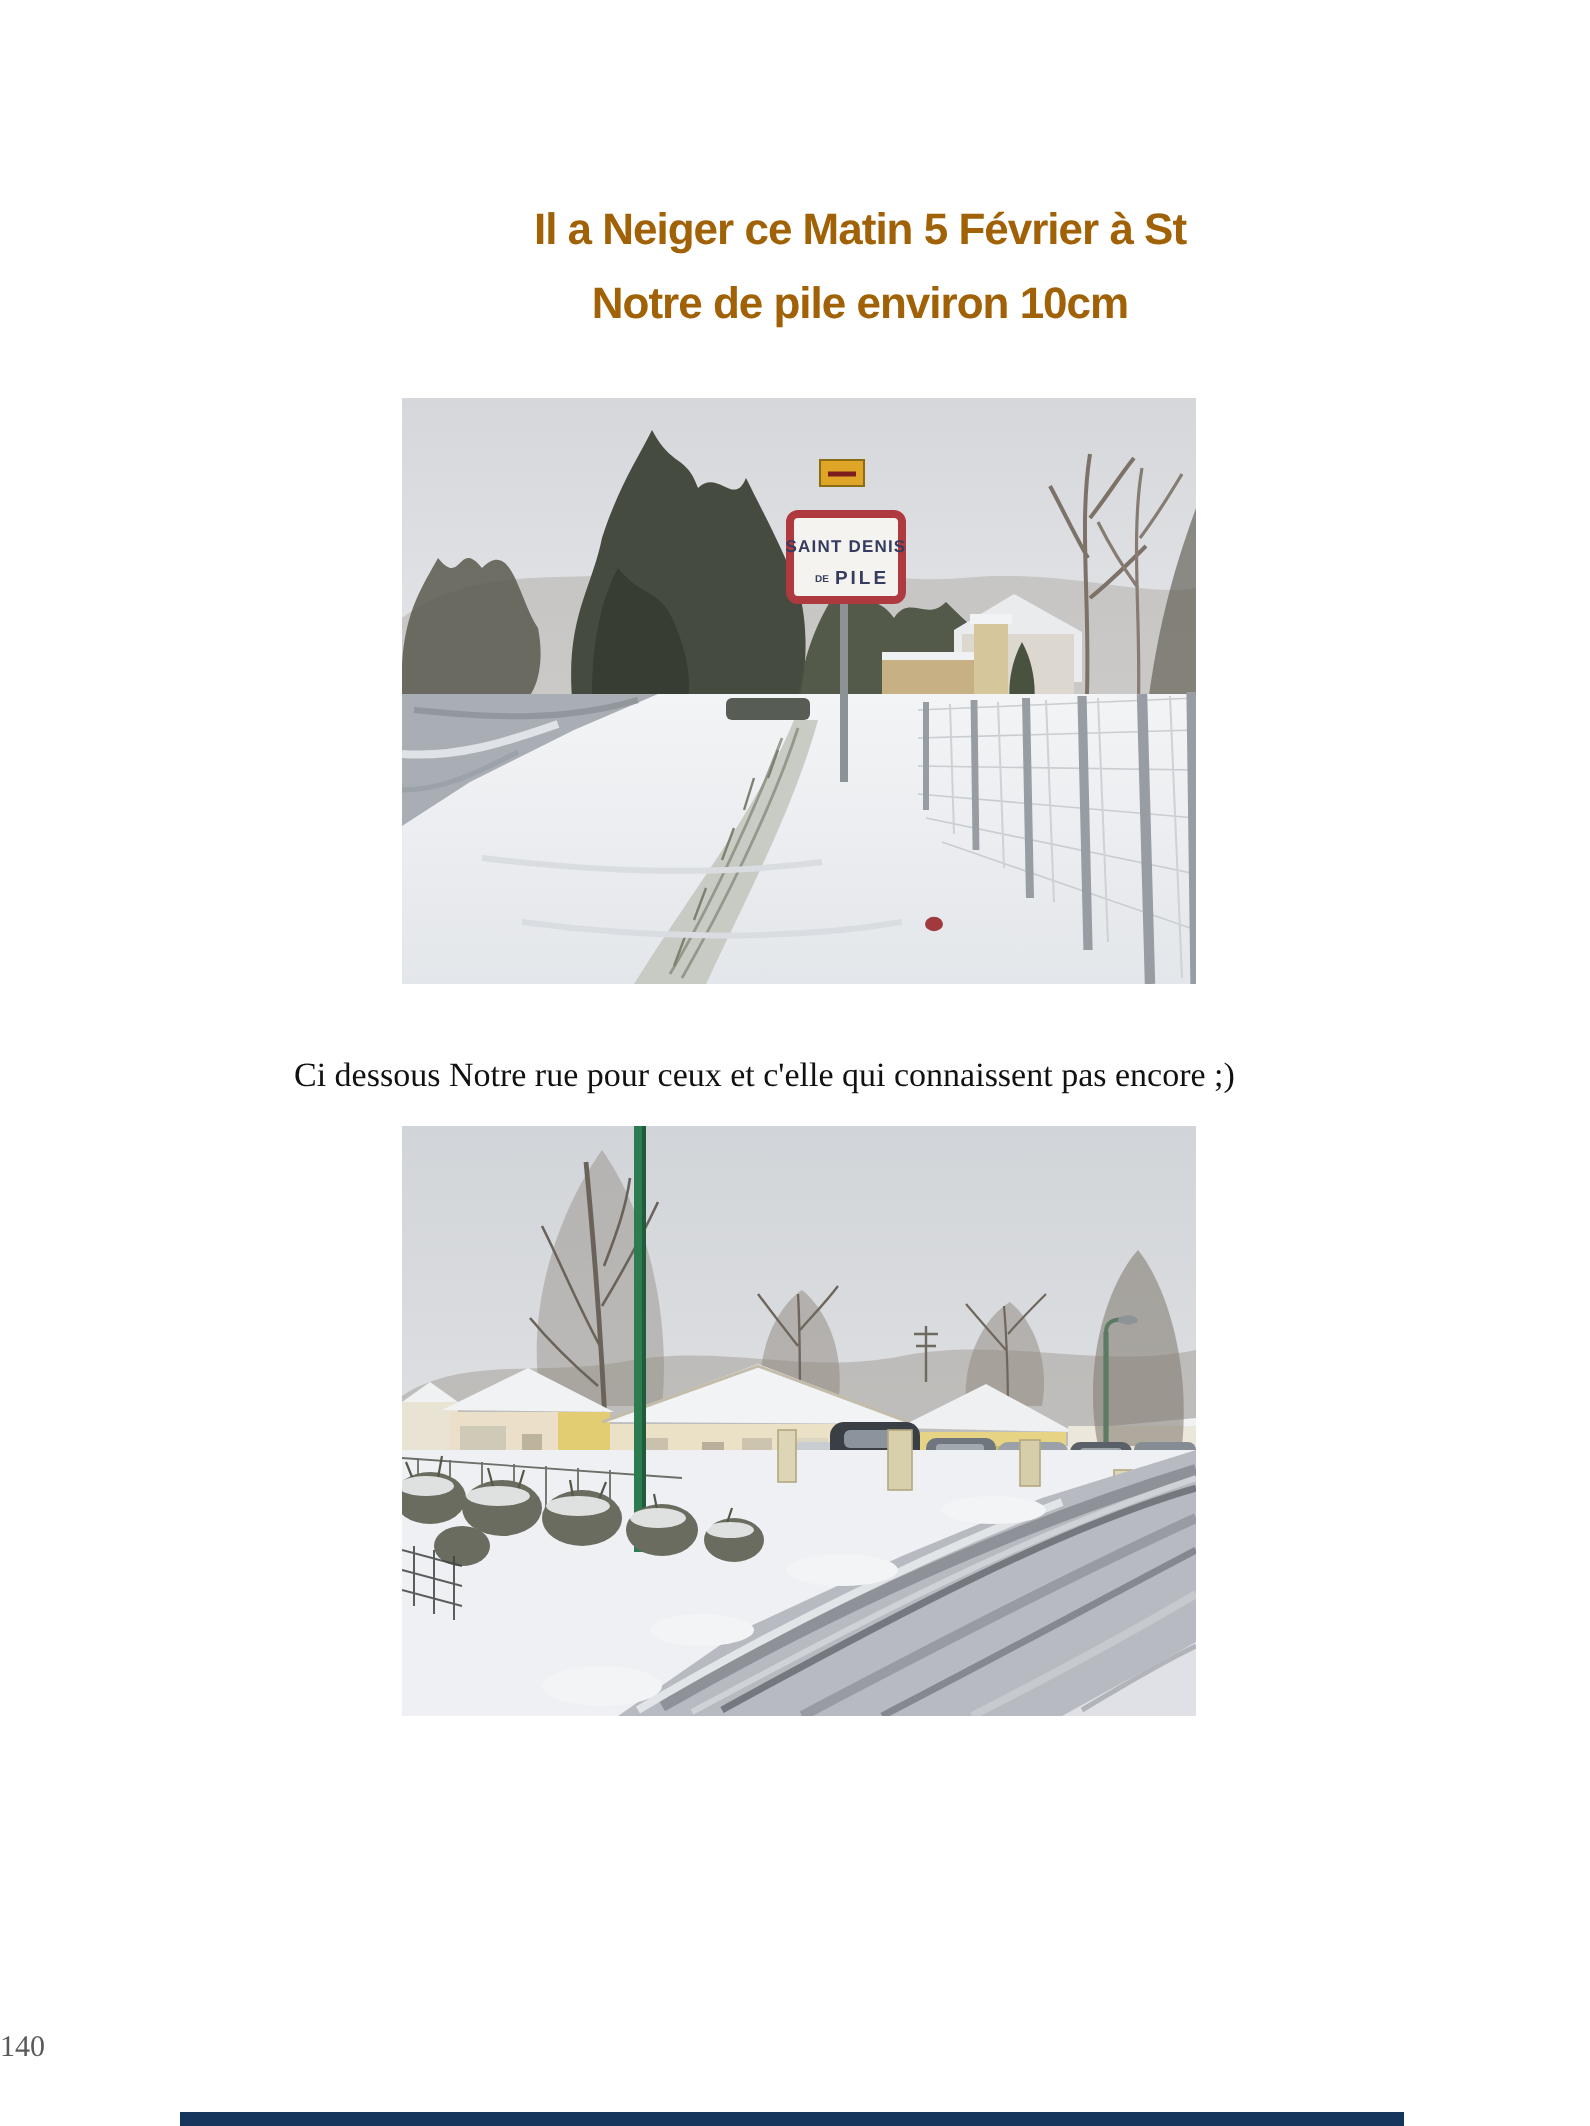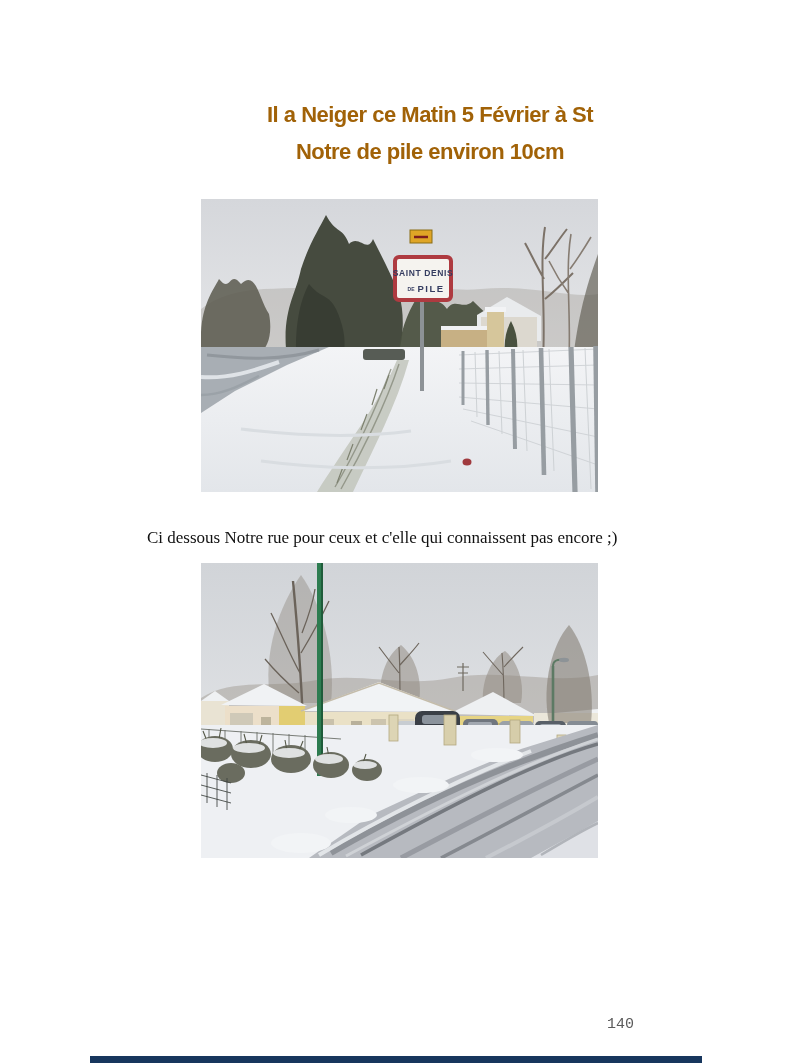--- a/index.html
+++ b/index.html
@@ -26,22 +26,22 @@
   .photo2{top:563px;height:295px;}
   .caption{
     position:absolute;
     font-family:"Liberation Serif",serif;
     font-size:17px;color:#111111;white-space:nowrap;
   }
   .caption1{left:119px;top:528px;margin-left:28px;}
   .caption2{left:137px;top:897px;}
   .page-number{
     position:absolute;left:0;top:1016px;width:634px;
-    text-align:right;
-    font-family:Liberation Mono, monospace;
+    text-align:left;
+    font-family:Liberation Serif, serif;
     font-size:15px;color:#5a5a5a;
   }
   .footer-bar{
     position:absolute;left:90px;bottom:0;width:612px;height:7px;
     background:#17365d;
   }
 </style>
 </head>
 <body>
 

